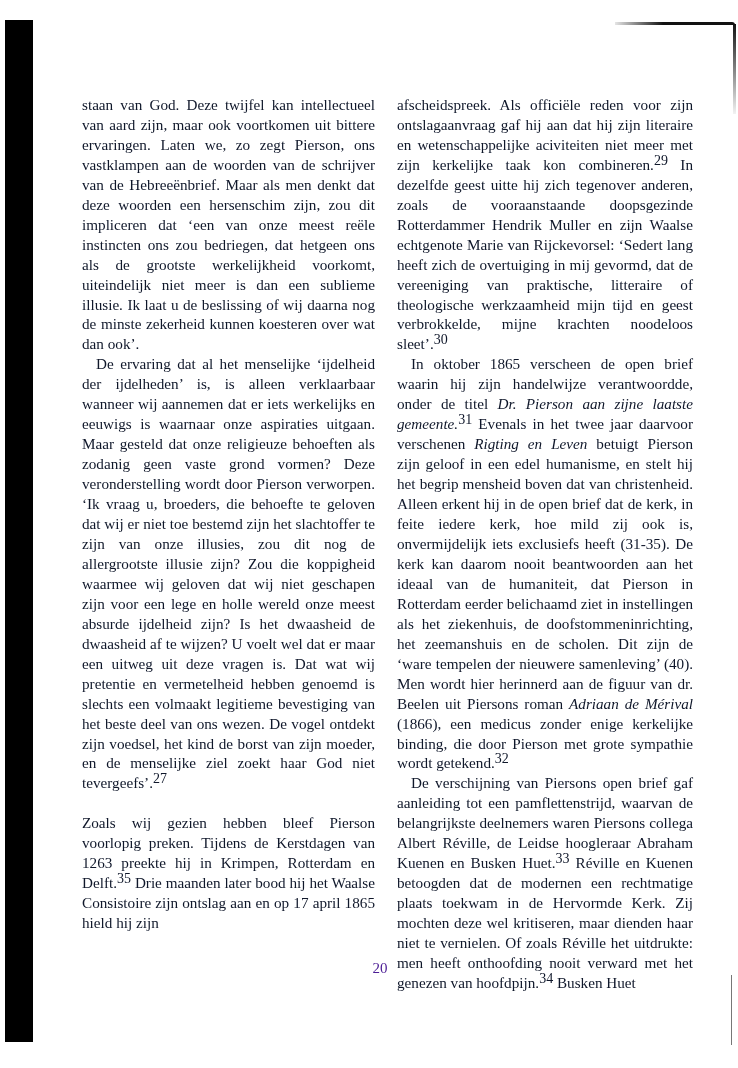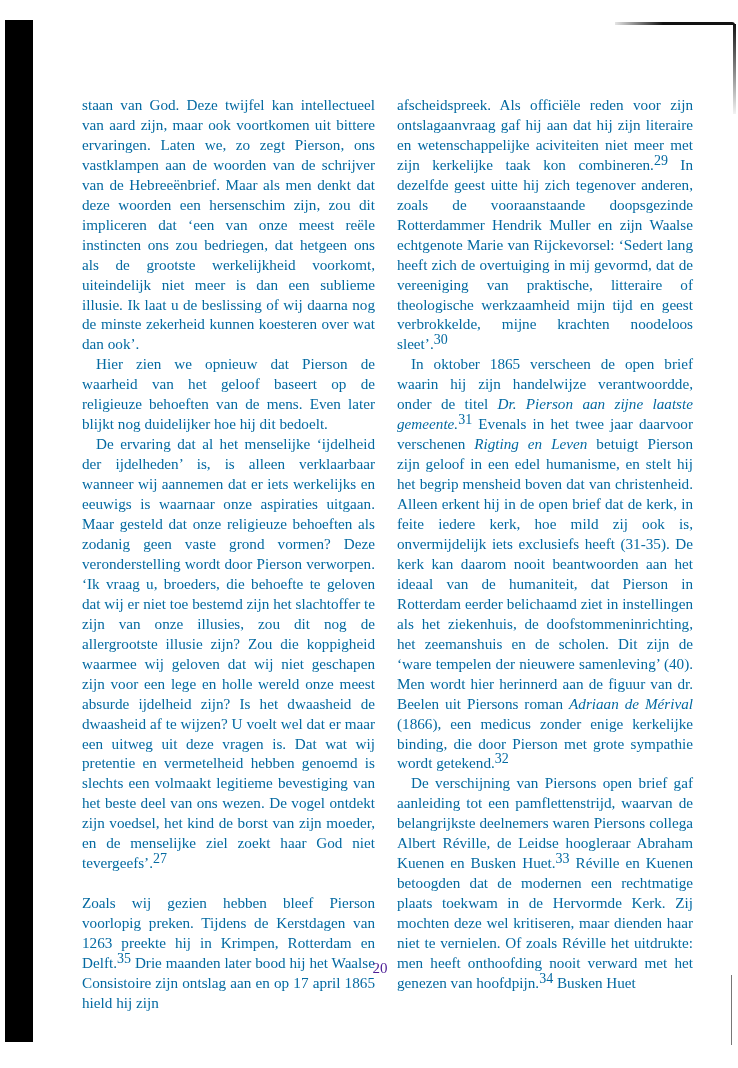--- a/index.html
+++ b/index.html
@@ -2,21 +2,21 @@
 <html><head>
 <meta charset="utf-8">
 <style>
   html, body { margin:0; padding:0; background:#ffffff; }
   body { width:738px; height:1068px; position:relative; overflow:hidden; }
   .page { position:absolute; left:0; top:0; width:738px; height:1068px; background:#fff; }
   .black-bar { position:absolute; left:5px; top:20px; width:28px; height:1022px; background:#000; }
   .top-edge { position:absolute; left:615px; top:22px; width:120px; height:3px; background:linear-gradient(90deg, rgba(0,0,0,0.1), #111 40%, #111); border-radius:0 6px 0 0; }
   .right-edge { position:absolute; left:733px; top:24px; width:3px; height:90px; background:linear-gradient(180deg, #111, rgba(0,0,0,0.05)); }
   .right-edge-low { position:absolute; left:731px; top:975px; width:1px; height:70px; background:#777; }
-  .col { position:absolute; top:95px; font-family:"Liberation Serif", serif; font-size:15.2px; line-height:19.95px; color:#0369a1; text-align:justify; hyphens:none; }
+  .col { position:absolute; top:95px; font-family:"Liberation Serif", serif; font-size:15.2px; line-height:19.95px; color:#0f172a; text-align:justify; hyphens:none; }
   .col-left { left:82px; width:293px; }
   .col-right { left:397px; width:296px; }
   .col p { margin:0; }
   .col p.indent { text-indent:14px; }
   .col p.gap { margin-top:19.95px; }
   .col p.noind { text-indent:0; }
   sup { font-size:14px; line-height:0; vertical-align:5px; }
   i { font-style:italic; }
   .page-number { position:absolute; top:960px; left:360px; width:40px; text-align:center; font-family:"Liberation Serif", serif; font-size:15px; color:#4c1d95; }
 </style>
@@ -24,21 +24,20 @@
 <body>
 
 <div class="page">
   <div class="black-bar"></div>
   <div class="top-edge"></div>
   <div class="right-edge"></div>
   <div class="right-edge-low"></div>
 
   <div class="col col-left">
     <p><span>staan van God. Deze twijfel kan intellectueel van aard zijn, maar ook voortkomen uit bittere ervaringen. Laten we, zo zegt Pierson, ons vastklampen aan de woorden van de schrijver van de Hebreeënbrief. Maar als men denkt dat deze woorden een hersenschim zijn, zou dit impliceren dat ‘een van onze meest reële instincten ons zou bedriegen, dat hetgeen ons als de grootste werkelijkheid voorkomt, uiteindelijk niet meer is dan een sublieme illusie. Ik laat u de beslissing of wij daarna nog de minste zekerheid kunnen koesteren over wat dan ook’.</span></p>
-    <p class="indent"><span>Hier zien we opnieuw dat Pierson de waarheid van het geloof baseert op de religieuze behoeften van de mens. Even later blijkt nog duidelijker hoe hij dit bedoelt.</span></p>
     <p class="indent"><span>De ervaring dat al het menselijke ‘ijdelheid der ijdelheden’ is, is alleen verklaarbaar wanneer wij aannemen dat er iets werkelijks en eeuwigs is waarnaar onze aspiraties uitgaan. Maar gesteld dat onze religieuze behoeften als zodanig geen vaste grond vormen? Deze veronderstelling wordt door Pierson verworpen. ‘Ik vraag u, broeders, die behoefte te geloven dat wij er niet toe bestemd zijn het slachtoffer te zijn van onze illusies, zou dit nog de allergrootste illusie zijn? Zou die koppigheid waarmee wij geloven dat wij niet geschapen zijn voor een lege en holle wereld onze meest absurde ijdelheid zijn? Is het dwaasheid de dwaasheid af te wijzen? U voelt wel dat er maar een uitweg uit deze vragen is. Dat wat wij pretentie en vermetelheid hebben genoemd is slechts een volmaakt legitieme bevestiging van het beste deel van ons wezen. De vogel ontdekt zijn voedsel, het kind de borst van zijn moeder, en de menselijke ziel zoekt haar God niet tevergeefs’.</span><sup>27</sup></p>
     <p class="gap noind"><span>Zoals wij gezien hebben bleef Pierson voorlopig preken. Tijdens de Kerstdagen van 1263 preekte hij in Krimpen, Rotterdam en Delft.</span><sup>35</sup><span> Drie maanden later bood hij het Waalse Consistoire zijn ontslag aan en op 17 april 1865 hield hij zijn</span></p>
   </div>
 
   <div class="col col-right">
     <p><span>afscheidspreek. Als officiële reden voor zijn ontslagaanvraag gaf hij aan dat hij zijn literaire en wetenschappelijke aciviteiten niet meer met zijn kerkelijke taak kon combineren.</span><sup>29</sup><span> In dezelfde geest uitte hij zich tegenover anderen, zoals de vooraanstaande doopsgezinde Rotterdammer Hendrik Muller en zijn Waalse echtgenote Marie van Rijckevorsel: ‘Sedert lang heeft zich de overtuiging in mij gevormd, dat de vereeniging van praktische, litteraire of theologische werkzaamheid mijn tijd en geest verbrokkelde, mijne krachten noodeloos sleet’.</span><sup>30</sup></p>
     <p class="indent"><span>In oktober 1865 verscheen de open brief waarin hij zijn handelwijze verantwoordde, onder de titel </span><i>Dr. Pierson aan zijne laatste gemeente.</i><sup>31</sup><span> Evenals in het twee jaar daarvoor verschenen </span><i>Rigting en Leven</i><span> betuigt Pierson zijn geloof in een edel humanisme, en stelt hij het begrip mensheid boven dat van christenheid. Alleen erkent hij in de open brief dat de kerk, in feite iedere kerk, hoe mild zij ook is, onvermijdelijk iets exclusiefs heeft (31-35). De kerk kan daarom nooit beantwoorden aan het ideaal van de humaniteit, dat Pierson in Rotterdam eerder belichaamd ziet in instellingen als het ziekenhuis, de doofstommeninrichting, het zeemanshuis en de scholen. Dit zijn de ‘ware tempelen der nieuwere samenleving’ (40). Men wordt hier herinnerd aan de figuur van dr. Beelen uit Piersons roman </span><i>Adriaan de Mérival</i><span> (1866), een medicus zonder enige kerkelijke binding, die door Pierson met grote sympathie wordt getekend.</span><sup>32</sup></p>
     <p class="indent"><span>De verschijning van Piersons open brief gaf aanleiding tot een pamflettenstrijd, waarvan de belangrijkste deelnemers waren Piersons collega Albert Réville, de Leidse hoogleraar Abraham Kuenen en Busken Huet.</span><sup>33</sup><span> Réville en Kuenen betoogden dat de modernen een rechtmatige plaats toekwam in de Hervormde Kerk. Zij mochten deze wel kritiseren, maar dienden haar niet te vernielen. Of zoals Réville het uitdrukte: men heeft onthoofding nooit verward met het genezen van hoofdpijn.</span><sup>34</sup><span> Busken Huet</span></p>
   </div>
 

